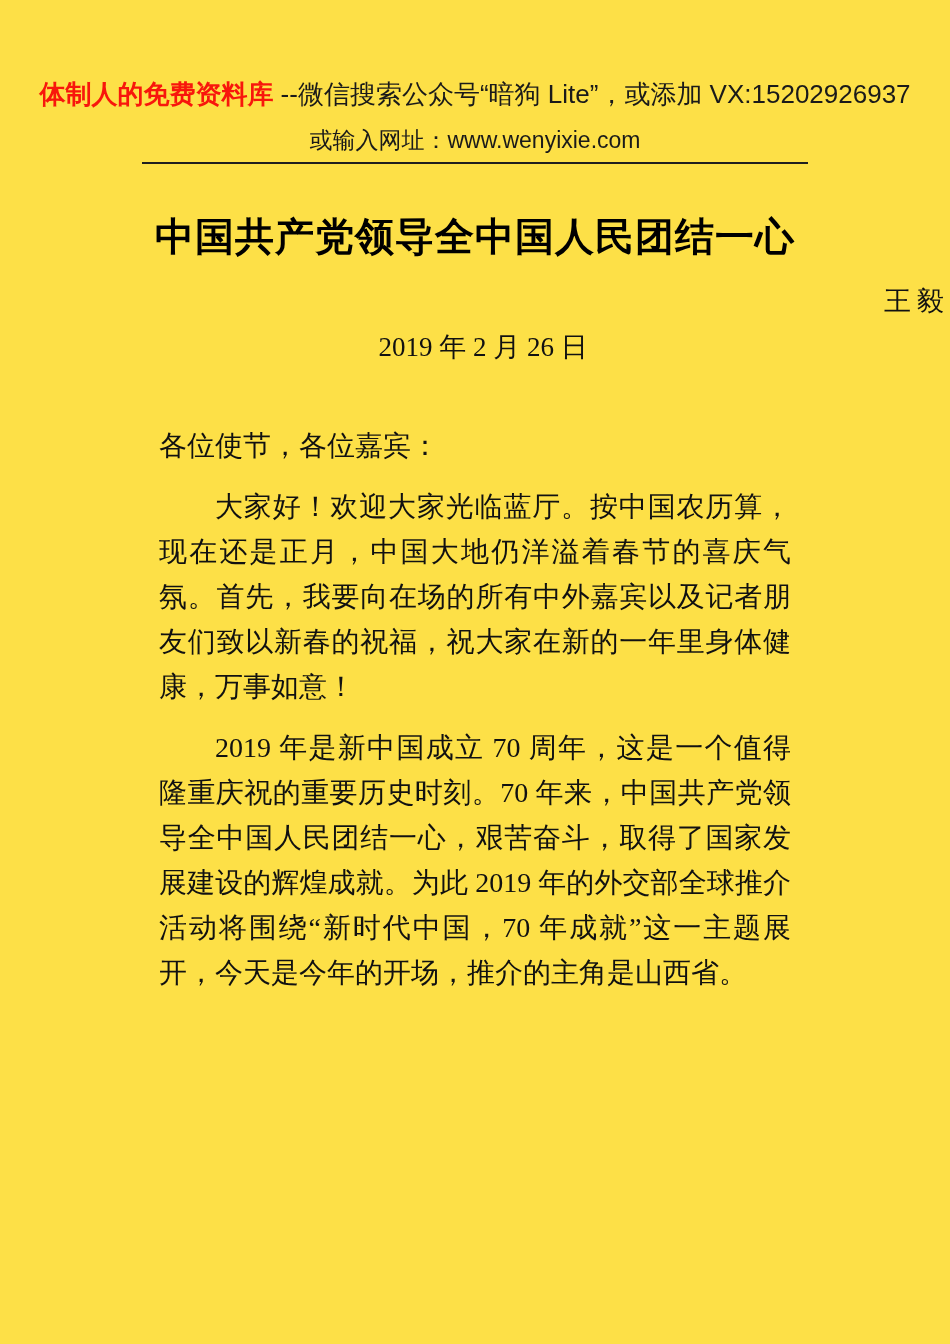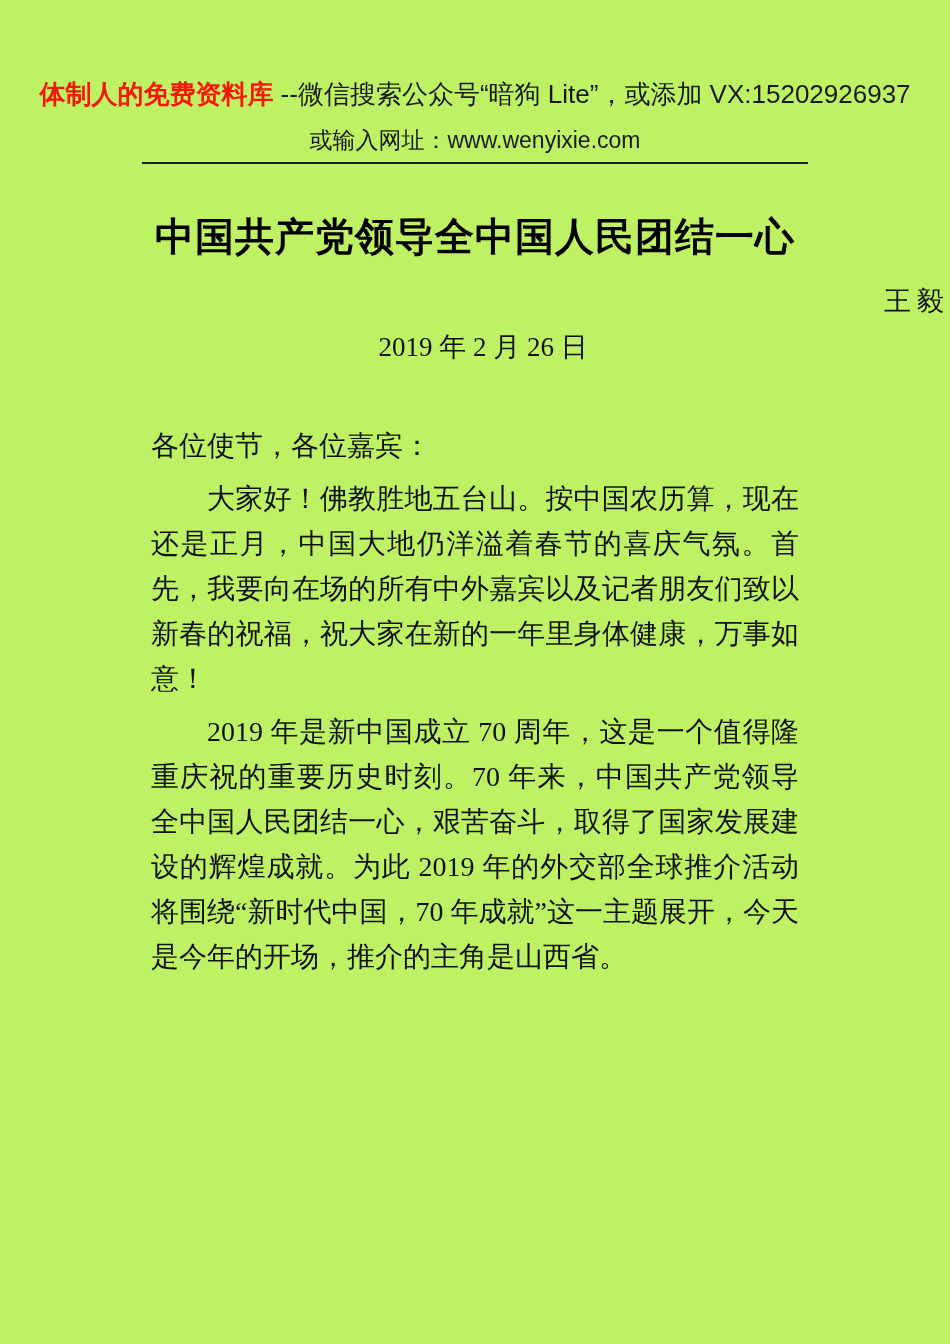--- a/index.html
+++ b/index.html
@@ -1,20 +1,20 @@
 <!DOCTYPE html>
 <html lang="zh"><head>
 <meta charset="utf-8">
 <style>
   html, body { margin: 0; padding: 0; background: #ffffff; }
   .page {
     position: relative;
     width: 950px;
     height: 1344px;
-    background: #bef264;
+    background: #fde047;
     overflow: hidden;
     font-family: "Liberation Serif", "DejaVu Serif", serif;
     color: #141414;
   }
   
   .promo {
     padding-top: 78px;
     text-align: center;
     font-family: "Liberation Sans", "DejaVu Sans", sans-serif;
   }
@@ -68,21 +68,21 @@
   }
   
   .doc-body {
     width: 664px;
     margin: 60px auto 0 auto;
     font-size: 28px;
     line-height: 45px;
     text-align: justify;
     color: #111111;
   }
-  .doc-body p { margin: 8px; padding: 0; }
+  .doc-body p { margin: 16px; padding: 0; }
   .doc-body p.indent { text-indent: 2em; }
 </style>
 </head>
 <body>
 
 <div class="page">
 
   <div class="promo">
     <div class="promo-line1">
       <span class="promo-brand" data-bind="header.brand" style="color: rgb(248, 22, 12);">体制人的免费资料库</span><span data-bind="header.line1_rest"> --微信搜索公众号“暗狗 Lite”，或添加 VX:15202926937</span>
@@ -93,17 +93,17 @@
   <hr class="header-rule">
 
   <div class="doc-title" data-bind="document.title">中国共产党领导全中国人民团结一心</div>
 
   <div class="doc-author" data-bind="document.author">王毅</div>
 
   <div class="doc-date" data-bind="document.date">2019 年 2 月 26 日</div>
 
   <div class="doc-body">
     <p data-bind="document.paragraphs.0.text">各位使节，各位嘉宾：</p>
-    <p class="indent" data-bind="document.paragraphs.1.text">大家好！佛教胜地五台山。按中国农历算，现在还是正月，中国大地仍洋溢着春节的喜庆气氛。首先，我要向在场的所有中外嘉宾以及记者朋友们致以新春的祝福，祝大家在新的一年里身体健康，万事如意！</p>
+    <p class="indent" data-bind="document.paragraphs.1.text">大家好！欢迎大家光临蓝厅。按中国农历算，现在还是正月，中国大地仍洋溢着春节的喜庆气氛。首先，我要向在场的所有中外嘉宾以及记者朋友们致以新春的祝福，祝大家在新的一年里身体健康，万事如意！</p>
     <p class="indent" data-bind="document.paragraphs.2.text">2019 年是新中国成立 70 周年，这是一个值得隆重庆祝的重要历史时刻。70 年来，中国共产党领导全中国人民团结一心，艰苦奋斗，取得了国家发展建设的辉煌成就。为此 2019 年的外交部全球推介活动将围绕“新时代中国，70 年成就”这一主题展开，今天是今年的开场，推介的主角是山西省。</p>
   </div>
 
 </div>
 
 </body></html>

